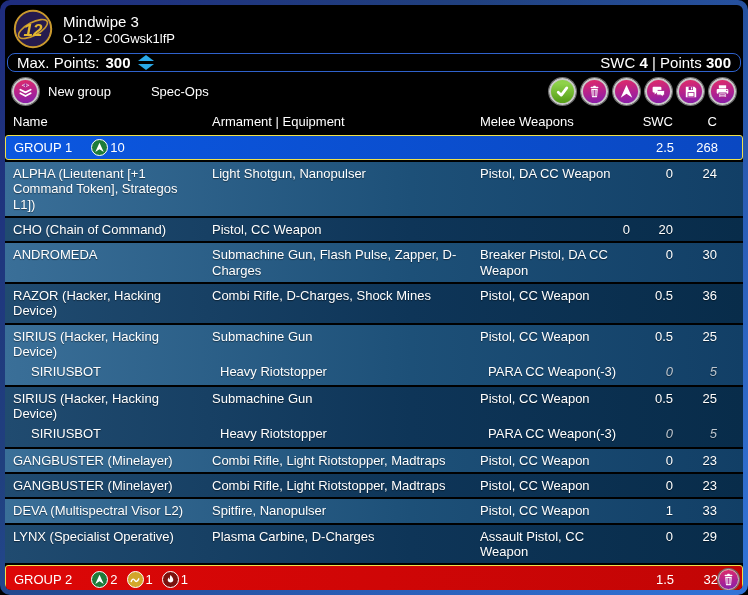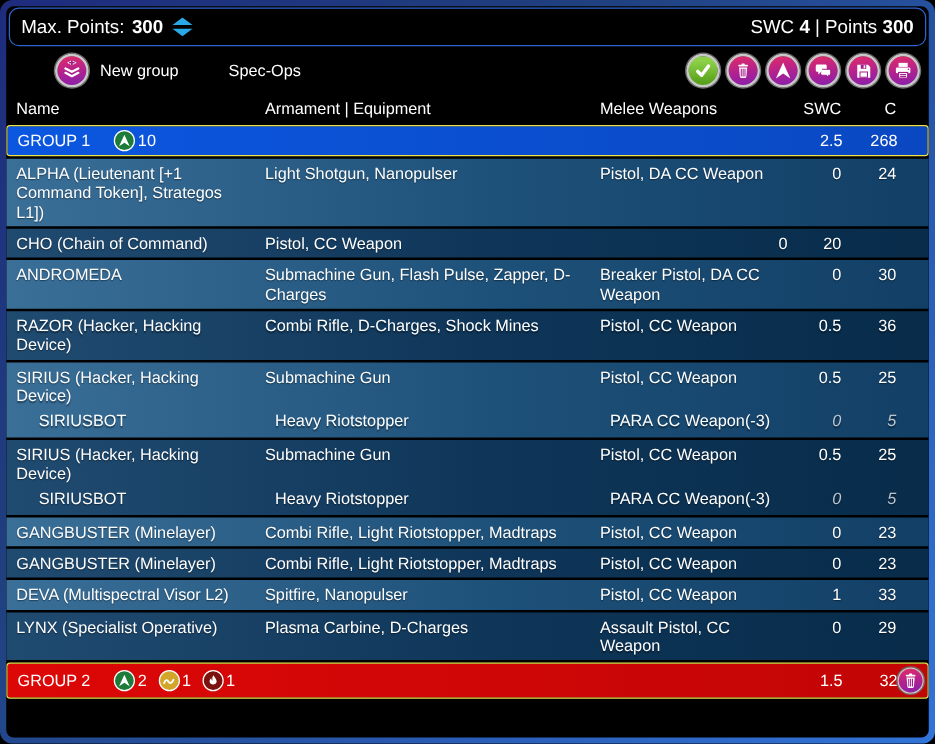--- a/index.html
+++ b/index.html
@@ -14,21 +14,21 @@
   .titles{display:flex;flex-direction:column;gap:1px;}
   .title{font-size:15px;}
   .subtitle{font-size:13px;}
   
   .pbar{box-sizing:border-box;margin:1px 2px 2px 2px;height:31px;border:1px solid #2f62cc;border-radius:8px;
     display:flex;align-items:center;justify-content:space-between;padding:0 9px;font-size:15px;background:#000;gap:34px;}
   .pbar b{font-weight:bold;}
   .pleft{display:flex;align-items:center;gap:6px;}
   .stepper{cursor:pointer;display:inline-flex;}
   
-  .tbar{display:flex;padding:4px 7px 4px 7px;gap:9px;margin-left:32px;}
+  .tbar{display:flex;padding:4px 7px 4px 7px;gap:9px;}
   .cbtn{box-sizing:border-box;width:27px;height:27px;border-radius:50%;border:2px solid #c9c9c9;
     box-shadow:0 0 0 1px #6e6e6e;display:flex;align-items:center;justify-content:center;padding:0;cursor:pointer;
     background:linear-gradient(170deg,#d92a6e 10%,#b02190 55%,#8420ae 100%);}
   .cbtn.green{background:linear-gradient(180deg,#8ed24a 15%,#5aa21c 90%);}
   .tlabel{font-size:13px;color:#fff;background:none;border:none;font-family:inherit;cursor:pointer;padding:0;}
   .specops{margin-left:31px;}
   .actions{margin-left:auto;display:flex;gap:5px;}
   
   .grid{display:grid;grid-template-columns:199px 268px 150px 43px 44px 1fr;align-items:start;}
   .thead{padding:5px 0 6px 8px;font-size:13px;}
@@ -60,20 +60,33 @@
   .gdel{margin-left:auto;margin-right:3px;}
   .gdel .cbtn{width:21px;height:21px;border-width:1.5px;}
   .c-extra{display:flex;justify-content:flex-end;align-items:center;}
 </style>
 </head>
 <body>
 
 <div class="frame">
   <div class="page">
 
+    <div class="hdr">
+      <span class="logo">
+        <svg width="40" height="40" viewBox="0 0 40 40">
+          <circle cx="20" cy="20" r="18.2" fill="#251b4e" stroke="#c9992e" stroke-width="2"></circle>
+          <ellipse cx="20" cy="20" rx="16" ry="6.5" fill="none" stroke="#c9992e" stroke-width="1.6" transform="rotate(-28 20 20)"></ellipse>
+          <text x="20" y="26.5" text-anchor="middle" font-family="Liberation Sans, sans-serif" font-size="17" font-weight="bold" font-style="italic" fill="#e3b72f">12</text>
+        </svg>
+      </span>
+      <div class="titles">
+        <span class="title">Mindwipe 3</span>
+        <span class="subtitle">O-12 - C0Gwsk1lfP</span>
+      </div>
+    </div>
 
     <div class="pbar">
       <div class="pleft">
         <span>Max. Points:</span>
         <b>300</b>
         <span class="stepper">
           <svg width="18" height="15" viewBox="0 0 18 15">
             <path d="M9 0 L17 6 L1 6 Z" fill="#2aa9e8"></path>
             <path d="M9 15 L17 9 L1 9 Z" fill="#2aa9e8"></path>
           </svg>

